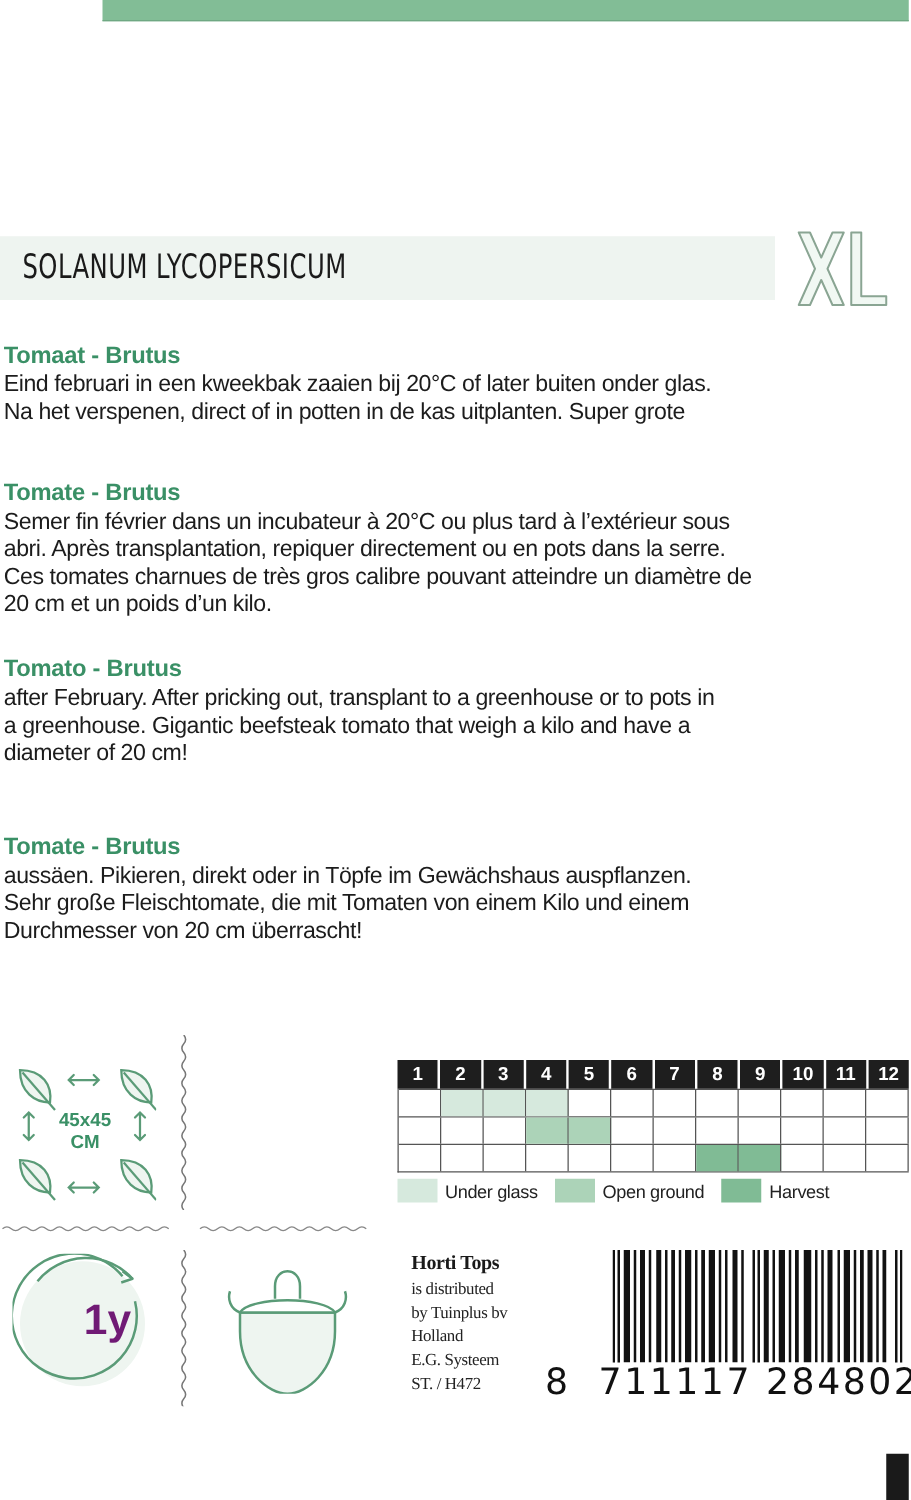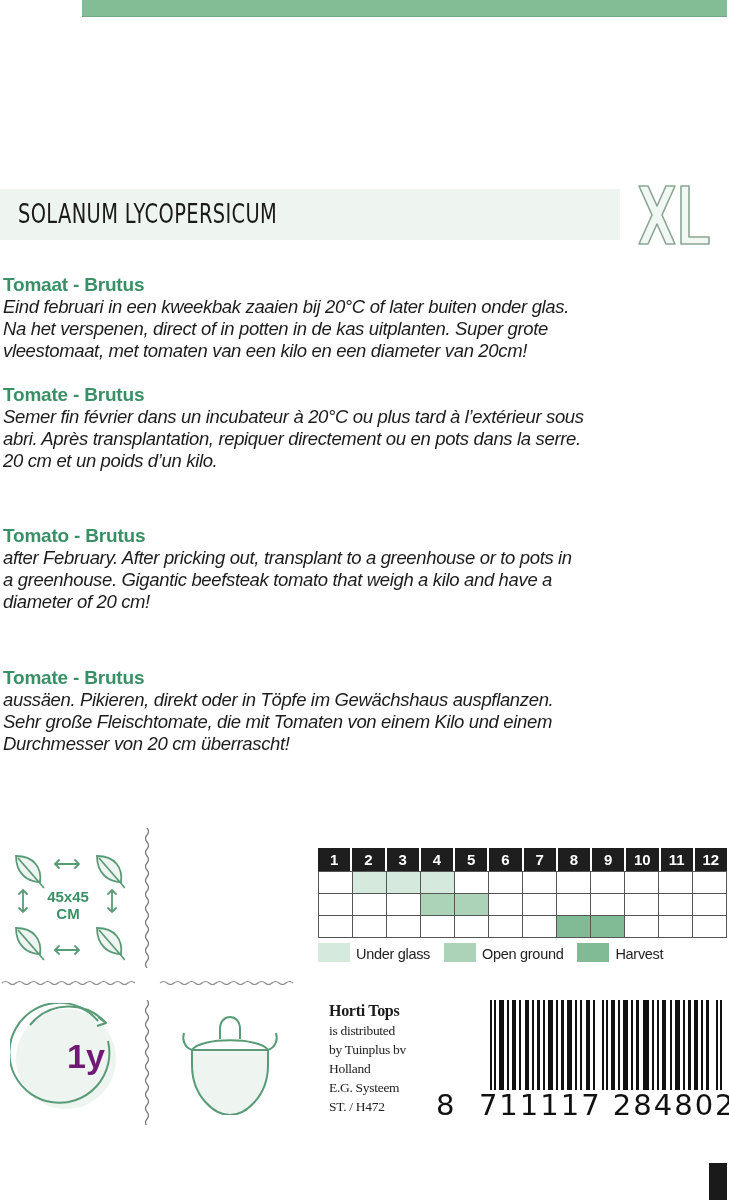--- a/index.html
+++ b/index.html
@@ -7,21 +7,21 @@
   body { position: relative; font-family: "Liberation Sans", sans-serif; color: #1a1a1a; }
 
   .top-band { position: absolute; left: 82px; top: 0; width: 645px; height: 17px; background: #82bd96; border-bottom: 1px solid #6fa883; }
 
   .latin-band { position: absolute; left: 0; top: 189px; width: 620px; height: 51px; background: #eef4f0; }
   .latin-name { position: absolute; left: 18px; top: 198px; font-family: "DejaVu Sans", sans-serif; font-size: 27px; letter-spacing: 0.5px; transform: scaleX(0.72); transform-origin: left center; color: #1a1a1a; font-weight: normal; }
   .xl-badge { position: absolute; left: 633px; top: 180px; width: 80px; height: 72px; }
 
   .section { position: absolute; left: 3px; width: 724px; }
   .section h2 { font-size: 19px; font-weight: bold; color: #3a9066; line-height: 22px; letter-spacing: -0.2px; }
-  .section p { font-size: 18.5px; line-height: 22px; color: #1c1c1c; text-align: justify; letter-spacing: -0.35px; font-style: italic; }
+  .section p { font-size: 18.5px; line-height: 22px; color: #1c1c1c; text-align: justify; letter-spacing: -0.35px; }
   .section p.last-left { text-align-last: left; }
 
   .spacing-box { position: absolute; left: 10px; top: 848px; width: 115px; height: 115px; text-decoration: underline; }
 
   .calendar { position: absolute; left: 318px; top: 848px; width: 409px; }
   .cal-header { display: flex; height: 23px; }
   .cal-header div { flex: 1; background: #1e1e1e; color: #fff; font-weight: bold; font-size: 15px; text-align: center; line-height: 23px; border-right: 2px solid #fff; }
   .cal-header div:last-child { border-right: none; }
   .cal-grid { border-left: 1px solid #555; border-bottom: 1px solid #555; }
   .cal-row { display: flex; height: 22px; border-top: 1px solid #555; }
@@ -53,27 +53,27 @@
   <g fill="#f1f8f3" stroke="#8aa593" stroke-width="1.6" stroke-linejoin="round">
     <path d="M6 6 h9 l9 20 l9 -20 h9 l-13 29 l13 29 h-9 l-9 -20 l-9 20 h-9 l13 -29 z"></path>
     <path d="M48 6 h8 v51 h20 v7 h-28 z"></path>
   </g>
 </svg>
 
 <div class="section" style="top:274px">
   <h2>Tomaat - Brutus</h2>
   <p>Eind februari in een kweekbak zaaien bij 20°C of later buiten onder glas.</p>
   <p>Na het verspenen, direct of in potten in de kas uitplanten. Super grote</p>
-  <p class="last-left">vleestomaat, met tomaten van een kilo en een diameter van 20cm!</p>
 </div>
 
 <div class="section" style="top:384px">
   <h2>Tomate - Brutus</h2>
   <p>Semer fin février dans un incubateur à 20°C ou plus tard à l’extérieur sous</p>
   <p>abri. Après transplantation, repiquer directement ou en pots dans la serre.</p>
+  <p>Ces tomates charnues de très gros calibre pouvant atteindre un diamètre de</p>
   <p class="last-left">20 cm et un poids d’un kilo.</p>
 </div>
 
 <div class="section" style="top:525px">
   <h2>Tomato - Brutus</h2>
   <p>after February. After pricking out, transplant to a greenhouse or to pots in</p>
   <p>a greenhouse. Gigantic beefsteak tomato that weigh a kilo and have a</p>
   <p class="last-left">diameter of 20 cm!</p>
 </div>
 

